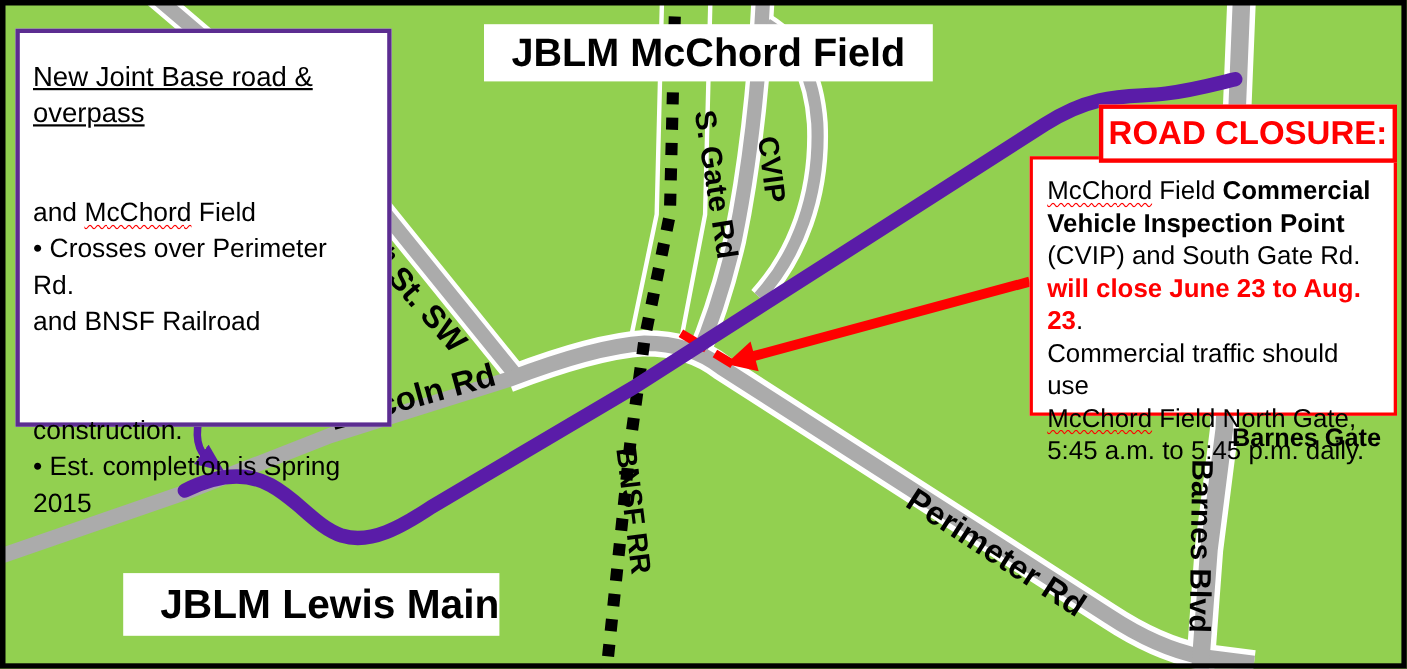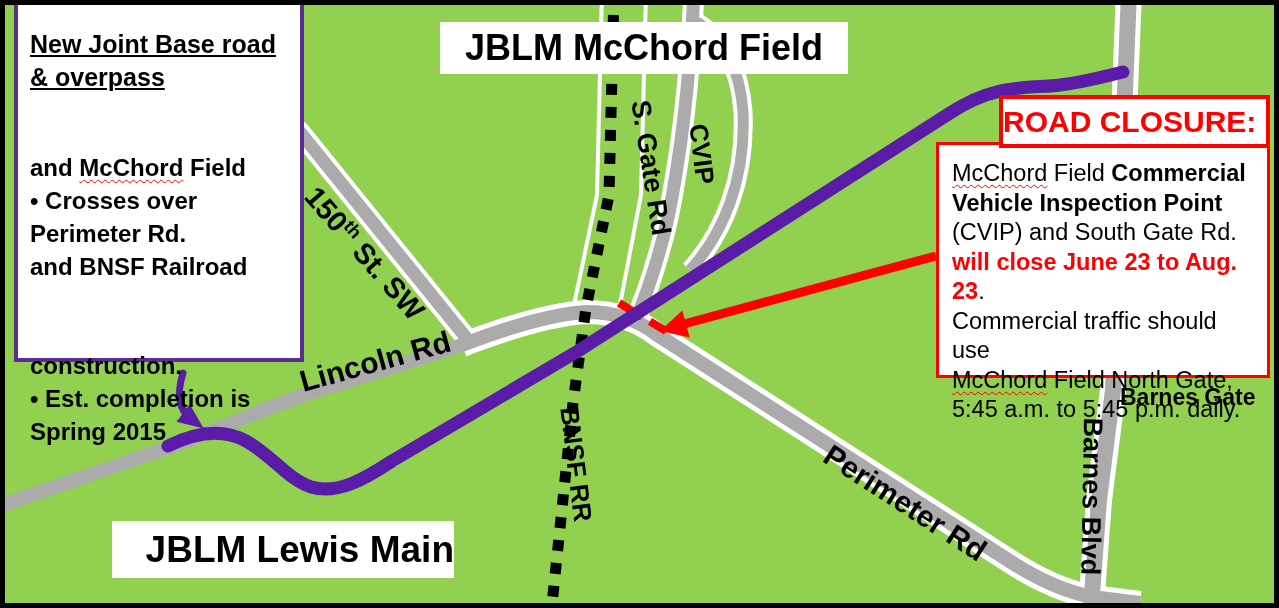--- a/index.html
+++ b/index.html
@@ -22,25 +22,25 @@
   .purple-fill{fill:var(--purple,#5A1CA8);}
   .red-shaft{stroke:var(--red,#FF0000);stroke-width:9;fill:none;stroke-linecap:butt;}
   .red-fill{fill:var(--red,#FF0000);}
 
   
   .white-box{position:absolute;background:#fff;color:var(--ink,#000);box-sizing:border-box;}
   #mcchord-box{left:440px;top:22px;width:408px;height:52px;line-height:52px;text-align:center;
     font-size:36px;font-weight:bold;z-index:6;}
   #lewis-box{left:112px;top:521px;width:342px;height:57px;line-height:57px;text-align:right;
     font-size:37px;font-weight:bold;z-index:6;}
-  #info-box{left:14px;top:0;width:290px;height:362px;border:4px solid var(--purple_border,#5C2D91);
-    padding:24px 11px 0 12px;font-size:24px;line-height:33px;z-index:7;font-weight:bold;}
+  #info-box{left:14px;top:26px;width:342px;height:362px;border:4px solid var(--purple_border,#5C2D91);
+    padding:24px 11px 0 12px;font-size:24px;line-height:33px;z-index:7;}
   #info-title{font-size:25px;text-decoration:underline;margin-bottom:24px;}
   #closure-header{left:999px;top:95px;width:271px;height:53px;border:4px solid var(--red,#FF0000);
-    line-height:45px;text-align:left;font-size:30px;font-weight:bold;color:var(--red,#FF0000);z-index:9;}
+    line-height:45px;text-align:center;font-size:30px;font-weight:bold;color:var(--red,#FF0000);z-index:9;}
   #closure-body{left:936px;top:142px;width:334px;height:236px;border:3px solid var(--red,#FF0000);
     padding:14px 10px 0 13px;font-size:23.5px;line-height:29.5px;z-index:8;}
 
   .sg-b{font-weight:bold;}
   .sg-rb{font-weight:bold;color:var(--red,#FF0000);}
   .sg-sq{text-decoration:underline wavy var(--red,#FF0000) 1px;text-decoration-skip-ink:none;text-underline-offset:3px;margin-top:19px;}
 
   
   .rlabel{position:absolute;font-weight:bold;color:var(--ink,#000);white-space:nowrap;
     transform-origin:0 0;z-index:5;}

